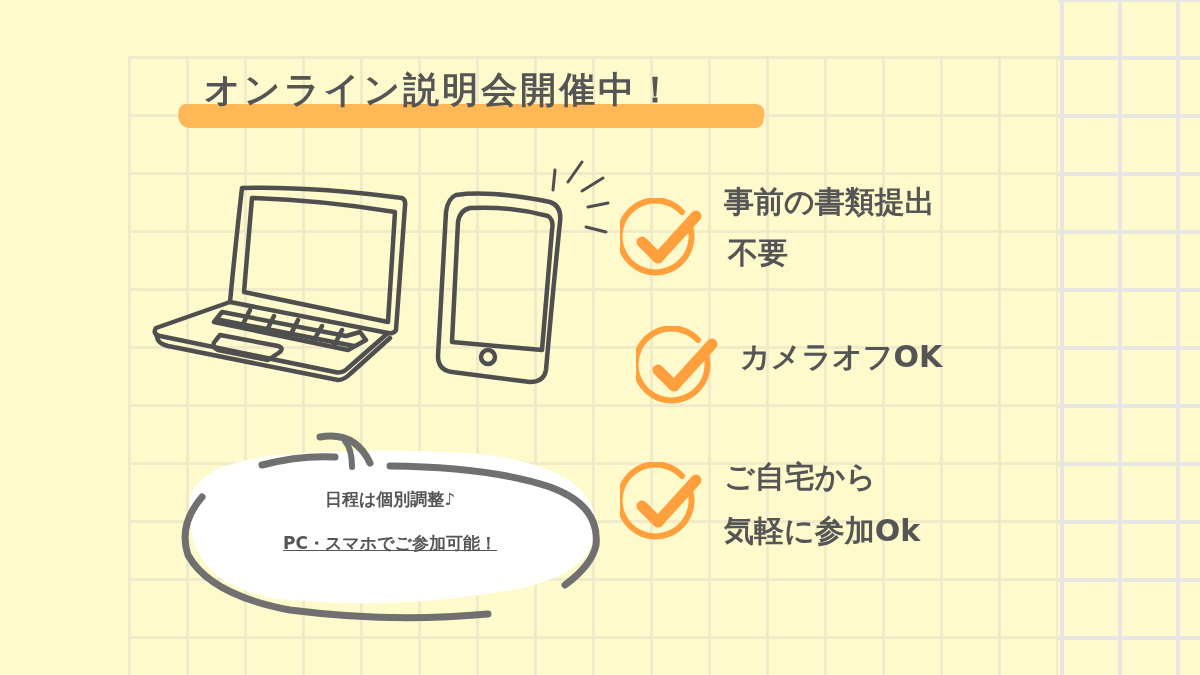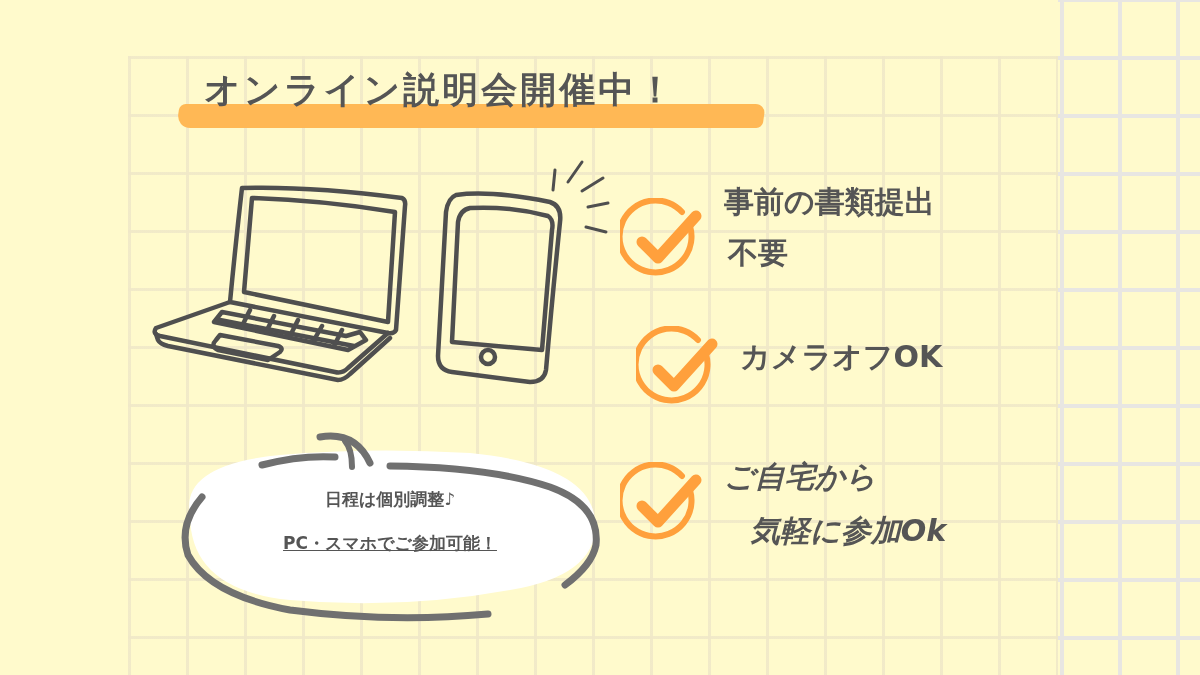--- a/index.html
+++ b/index.html
@@ -110,29 +110,29 @@
 <div class="check-item" style="top:320px; height:90px;margin-left:16px;">
   <div class="check-icon" style="top:6px;">
     <svg width="84" height="84" viewBox="0 0 84 84" fill="none">
       <path d="M70 28 A36 36 0 1 1 62 14" stroke="#ffa03c" stroke-width="6" stroke-linecap="round"></path>
       <path d="M22 44 L38 60 L76 18" stroke="#ffa03c" stroke-width="11" stroke-linecap="round" stroke-linejoin="round"></path>
     </svg>
   </div>
   <div class="check-text" style="top:10px;">カメラオフOK</div>
 </div>
 
-<div class="check-item" style="top:458px; height:100px;font-style:italic;">
+<div class="check-item" style="top:458px; height:100px;">
   <div class="check-icon" style="top:4px;">
     <svg width="84" height="84" viewBox="0 0 84 84" fill="none">
       <path d="M70 28 A36 36 0 1 1 62 14" stroke="#ffa03c" stroke-width="6" stroke-linecap="round"></path>
       <path d="M22 44 L38 60 L76 18" stroke="#ffa03c" stroke-width="11" stroke-linecap="round" stroke-linejoin="round"></path>
     </svg>
   </div>
   <div class="check-text" style="top:-8px;">ご自宅から</div>
-  <div class="check-text" style="top:46px;margin-left:26px;">気軽に参加Ok</div>
+  <div class="check-text" style="top:46px;">気軽に参加Ok</div>
 </div>
 
 <div class="bubble">
   <svg width="440" height="200" viewBox="0 0 440 200" fill="none">
     <path d="M20 90 Q10 40 110 30 Q200 22 300 28 Q420 40 425 95 Q430 150 340 165 Q230 185 120 175 Q20 165 20 90 Z" fill="#ffffff"></path>
     <path d="M92 40 Q130 30 165 32" stroke="#707070" stroke-width="7" stroke-linecap="round"></path>
     <path d="M150 12 Q185 6 200 38" stroke="#707070" stroke-width="7" stroke-linecap="round"></path>
     <path d="M175 16 Q182 24 182 42" stroke="#707070" stroke-width="6" stroke-linecap="round"></path>
     <path d="M220 41 Q320 42 380 62 Q430 80 426 120 Q422 140 395 160" stroke="#707070" stroke-width="7" stroke-linecap="round"></path>
     <path d="M32 72 Q8 100 18 130 Q40 170 120 185 Q220 198 318 189" stroke="#707070" stroke-width="7" stroke-linecap="round"></path>

